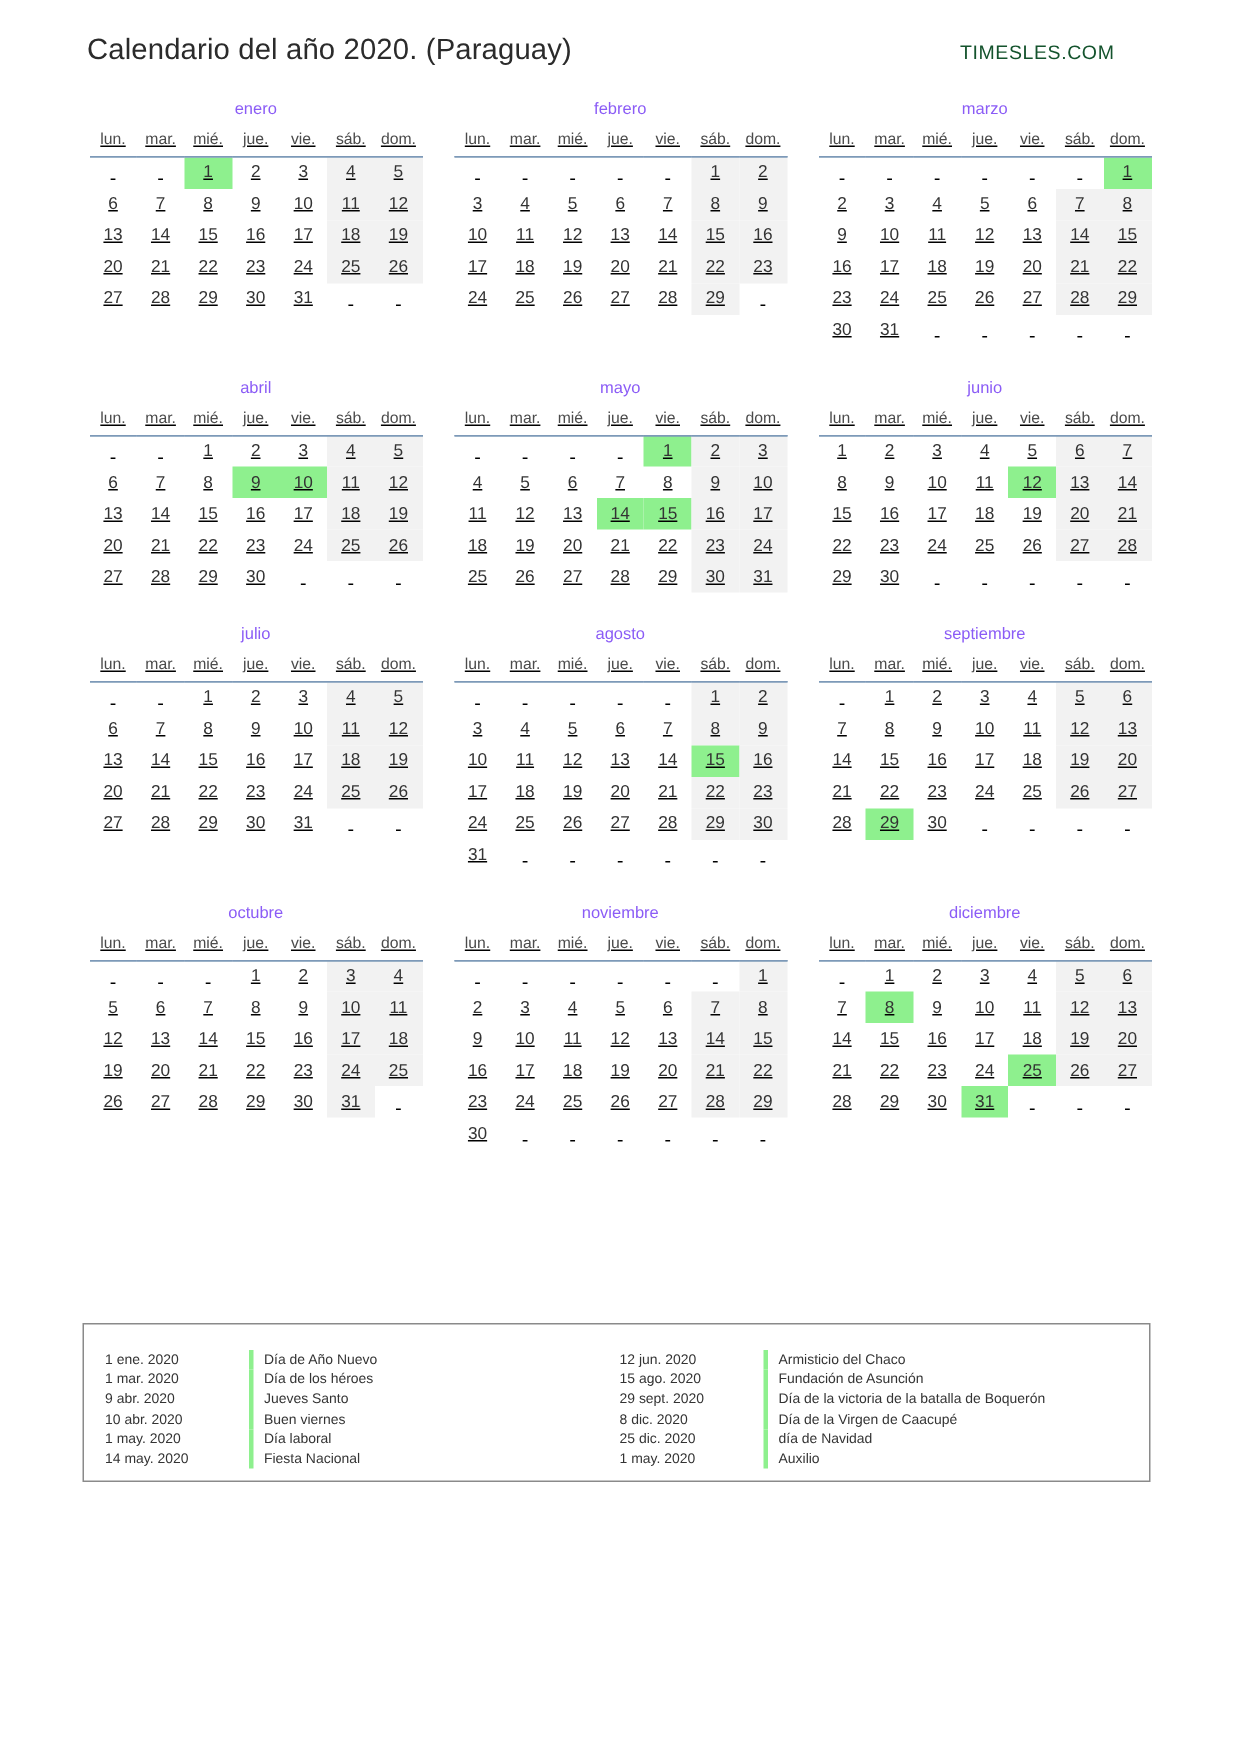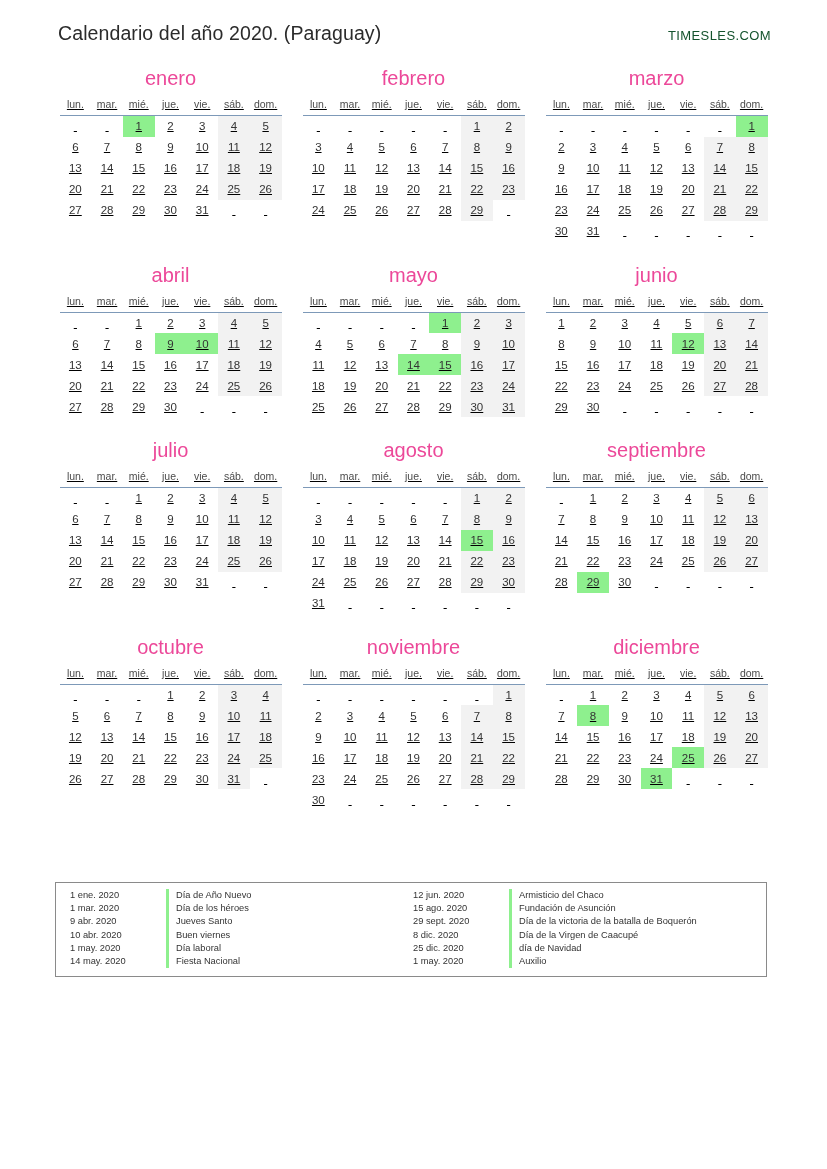--- a/index.html
+++ b/index.html
@@ -15,21 +15,21 @@
     width: 827px;
     height: 1169px;
     position: relative;
     padding: 0;
   }
   
   .header {
     display: flex;
     align-items: baseline;
     justify-content: space-between;
-    padding: 22px 56px 0 58px;
+    padding: 22px 84px 0 58px;
   }
   .title {
     font-size: 19.5px;
     color: #2b2b2b;
     font-weight: normal;
     letter-spacing: 0.1px;
   }
   .brand {
     font-size: 13px;
     color: #14532d;
@@ -42,22 +42,22 @@
     display: grid;
     grid-template-columns: repeat(3, 1fr);
     row-gap: 22px;
     column-gap: 12px;
   }
   .month {
     width: 100%;
   }
   .month-name {
     text-align: center;
-    color: #ec4899;
-    font-size: 20px;
+    color: #8b5cf6;
+    font-size: 11px;
     margin-bottom: 6px;
   }
   table.cal {
     border-collapse: collapse;
     margin: 0 auto;
     width: 222px;
     table-layout: fixed;
     text-decoration: underline;
   }
   table.cal th {
@@ -79,21 +79,21 @@
   td.we { background: #f2f2f2; }
   td.hol { background: #8ef08e; }
   td.empty { background: transparent; }
   
   .legend {
     position: absolute;
     left: 55px;
     top: 882px;
     width: 712px;
     border: 1px solid #8a8a8a;
-    padding: 6px 10px 8px 14px;
+    padding: 17px 10px 8px 14px;
     display: grid;
     grid-template-columns: 1fr 1fr;
     column-gap: 0;
   }
   .legend-col { display: block; }
   .legend-row {
     display: flex;
     font-size: 9.3px;
     color: #333;
     line-height: 13.2px;

